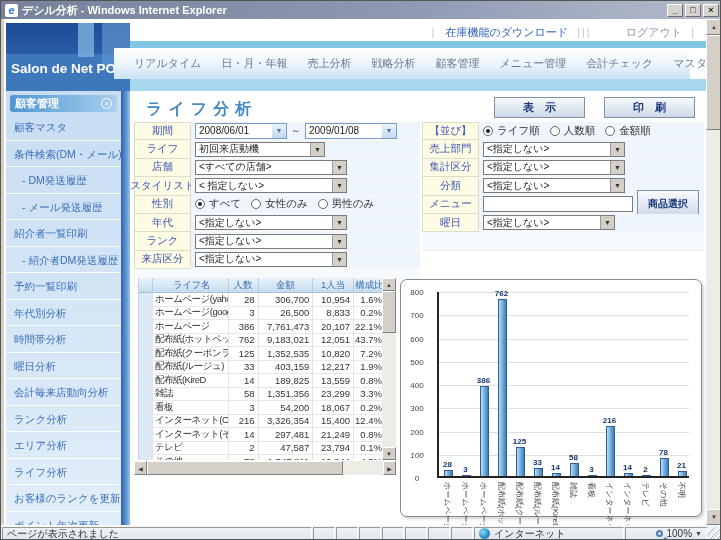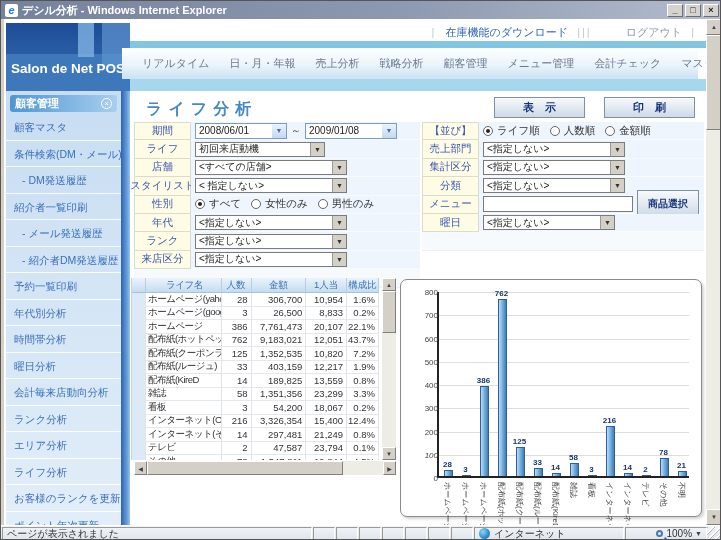--- a/index.html
+++ b/index.html
@@ -26,21 +26,21 @@
   .logo .stripe2{position:absolute;left:96px;top:0;width:28px;height:46px;background:#5e94cf;opacity:.7;}
   .logo span{position:absolute;left:0;width:100%;top:38px;text-align:center;color:#fff;font-size:13.5px;font-weight:bold;letter-spacing:0;}
 
   .toplinks{position:absolute;left:126px;top:4px;width:576px;height:18px;background:#fff;
     text-align:right;font-size:11px;line-height:18px;padding-right:10px;white-space:nowrap;}
   .toplinks a{color:#3366bb;text-decoration:none;margin:0 6px;}
   .toplinks a.logout{color:#8a97ad;margin-left:31px;}
   .toplinks .sep{color:#c0c8d4;letter-spacing:2px;}
 
   .band1{position:absolute;left:126px;top:22px;width:576px;height:7px;background:#82c6e4;}
-  .navbar{position:absolute;left:118px;top:29px;width:576px;height:31px;
+  .navbar{position:absolute;left:110px;top:29px;width:576px;height:31px;
     background:linear-gradient(180deg,#ffffff 0%,#eaf4fb 55%,#c9e2f2 100%);
     display:flex;align-items:center;padding-left:10px;}
   .nav-item{font-size:11px;color:#68798f;padding:0 10px;white-space:nowrap;cursor:pointer;}
   .band2{position:absolute;left:126px;top:60px;width:576px;height:12px;background:#a6d7ee;}
 
   
   .sidebar{position:absolute;left:2px;top:72px;width:115px;height:434px;
     background:linear-gradient(180deg,#c8ddf2 0%,#d7e7f6 60%,#e2eef9 100%);}
   .sb-head{margin:4px 4px 2px 4px;height:17px;border-radius:3px;padding:0 5px;
     background:linear-gradient(90deg,#4e96d2,#a8cfee);display:flex;align-items:center;justify-content:space-between;}
@@ -84,21 +84,21 @@
   .rad{width:10px;height:10px;border:1px solid #666;border-radius:50%;background:#fff;display:inline-block;position:relative;cursor:pointer;}
   .rad.on::after{content:"";position:absolute;left:2px;top:2px;width:4px;height:4px;border-radius:50%;background:#222;}
   .rlbl{font-size:10.5px;color:#333;margin-right:6px;}
   .chk{width:10px;height:10px;border:1px solid #666;background:#fff;display:inline-block;cursor:pointer;}
   .wtext{width:150px;height:16px;background:#fff;border:1px solid #7b7b7b;}
   .selbtn{width:62px;height:28px;font-size:10px;font-weight:bold;color:#17367a;
     background:linear-gradient(180deg,#f7fafc,#cdd9e6);border:1px solid #7f8fa5;cursor:pointer;}
   .filler{height:18.4px;background:#f6fafd;border-bottom:1px solid #eee;}
 
   
-  .rtable{position:absolute;left:1px;top:187px;width:248px;height:182px;overflow:hidden;
+  .rtable{position:absolute;left:8px;top:187px;width:248px;height:182px;overflow:hidden;
     border-left:1px solid #c8d4e0;}
   .trow{display:flex;height:13.5px;}
   .trow.head{height:15px;}
   .tc{border-right:1px solid #e0e4e8;border-bottom:1px solid #e4e8ec;font-size:9.5px;color:#333;
     overflow:hidden;white-space:nowrap;display:flex;align-items:center;}
   .trow.head .tc{background:linear-gradient(180deg,#eaf3fb,#c6dcf0);color:#3a6fb0;
     justify-content:center;border-right:1px solid #b8cde0;border-bottom:1px solid #a8c0d8;font-size:9.5px;}
   .tc.sel{width:14px;background:#dce9f6;}
   .tc.name{width:76px;padding-left:2px;letter-spacing:-0.5px;}
   .tc.num{justify-content:flex-end;padding-right:3px;}
@@ -124,21 +124,21 @@
   .iescroll .dn{position:absolute;bottom:0;left:0;width:16px;height:16px;}
   .iescroll .strack{position:absolute;top:16px;left:0;width:16px;height:474px;}
   .iescroll .sthumb{left:0;top:16px;width:16px;height:95px;}
 
   
   .chartpanel{position:absolute;left:270px;top:188px;width:302px;height:238px;background:#fff;
     border:1px solid #8a8a8a;border-radius:7px;box-shadow:2px 2px 3px rgba(0,0,0,.18);}
   .plot{position:absolute;left:36px;top:12px;width:252px;height:186px;
     border-left:2px solid #222;border-bottom:2px solid #222;}
   .grid{position:absolute;left:0;width:100%;height:1px;background:#ddd;}
-  .ylab{position:absolute;right:100%;width:30px;margin-right:1px;text-align:right;font-size:8px;color:#444;transform:translateY(-4px);}
+  .ylab{position:absolute;right:100%;width:30px;margin-right:7px;text-align:center;font-size:8px;color:#444;transform:translateY(-4px);}
   .bar{position:absolute;bottom:0;width:9px;
     background:linear-gradient(90deg,#b9dcf3 0%,#7ab4e0 45%,#447cb6 100%);
     border:1px solid #2f5f96;border-bottom:none;}
   .blab{position:absolute;width:24px;text-align:center;font-size:8px;font-weight:bold;color:#16356e;}
   .xlab{position:absolute;white-space:nowrap;font-size:8px;color:#444;transform:rotate(90deg);transform-origin:0 0;}
 
   
   .statusbar{position:absolute;left:0;top:524px;width:721px;height:16px;
     background:linear-gradient(180deg,#f2f5f8,#dde4ec);display:flex;align-items:stretch;border-top:1px solid #fff;}
   .scell{border:1px solid;border-color:#9a9a92 #fff #fff #9a9a92;margin:1px 0 1px 1px;
@@ -201,22 +201,22 @@
 
     <div class="sidebar">
       <div class="sb-head">
         <span class="t">顧客管理</span>
         <span class="sb-close">×</span>
       </div>
       <div id="sb-items">
           <div class="sb-item">顧客マスタ</div>
           <div class="sb-item">条件検索(DM・メール)へ</div>
           <div class="sb-item ind">- DM発送履歴</div>
+          <div class="sb-item ind">- メール発送履歴</div>
           <div class="sb-item">紹介者一覧印刷</div>
-          <div class="sb-item ind">- メール発送履歴</div>
           <div class="sb-item ind">- 紹介者DM発送履歴</div>
           <div class="sb-item">予約一覧印刷</div>
           <div class="sb-item">年代別分析</div>
           <div class="sb-item">時間帯分析</div>
           <div class="sb-item">曜日分析</div>
           <div class="sb-item">会計毎来店動向分析</div>
           <div class="sb-item">ランク分析</div>
           <div class="sb-item">エリア分析</div>
           <div class="sb-item">ライフ分析</div>
           <div class="sb-item">お客様のランクを更新</div>

